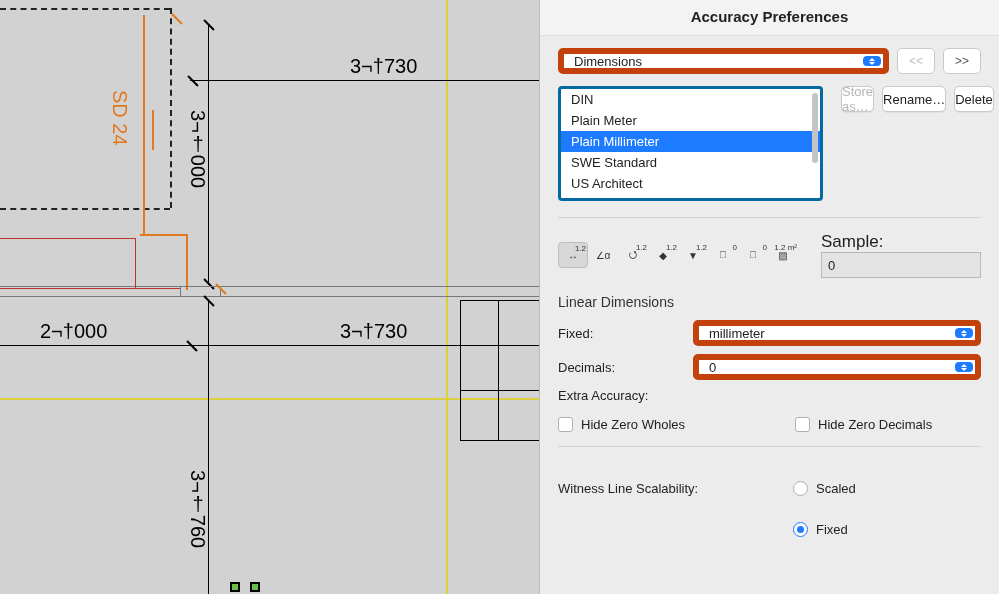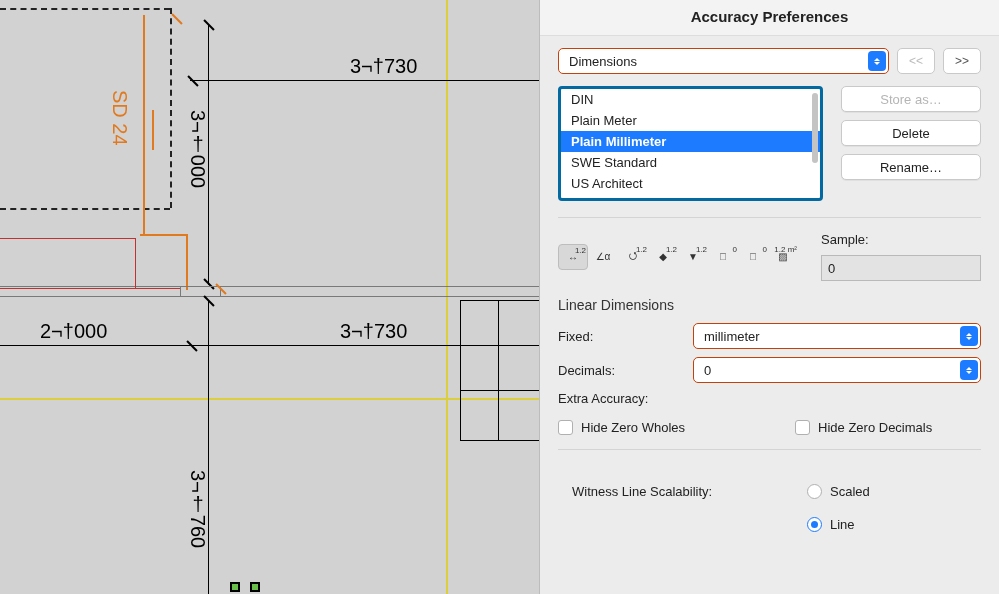--- a/index.html
+++ b/index.html
@@ -43,21 +43,21 @@
   }
   .panel-title {
     text-align:center; font-weight:600; font-size:15px;
     padding:8px 0 10px; background:#f3f3f3; border-bottom:1px solid #ddd;
   }
   .row { display:flex; align-items:center; }
   .pad { padding: 12px 18px; }
 
   .select {
     position:relative; flex:1; height:26px;
-    background:#fff; border:1px solid #c2410c; border-radius:5px;
+    background:#fff; border:6px solid #c2410c; border-radius:5px;
     display:flex; align-items:center; padding:0 24px 0 10px;
   }
   .select .caret {
     position:absolute; right:2px; top:2px; bottom:2px; width:18px;
     background:#1d7bff; border-radius:4px; display:flex; flex-direction:column;
     align-items:center; justify-content:center; gap:1px;
   }
   .caret::before, .caret::after { content:""; border:3px solid transparent; }
   .caret::before { border-bottom-color:#fff; }
   .caret::after  { border-top-color:#fff; }
@@ -68,59 +68,59 @@
     display:flex; align-items:center; justify-content:center; font-size:12px; color:#555;
   }
   .navbtn.disabled { color:#bbb; }
 
   .listbox-wrap { display:flex; gap:18px; padding:0 18px 12px; }
   .listbox {
     flex:1; height:115px; background:#fff; border:3px solid #0369a1; border-radius:4px;
     overflow:hidden; position:relative;
   }
   .listbox .item { padding:3px 10px; font-size:13px; }
-  .listbox .item.selected { background:#1d7bff; color:#fff;font-weight:bold; }
+  .listbox .item.selected { background:#1d7bff; color:#fff; }
   .listbox .scrollbar { position:absolute; right:2px; top:4px; width:6px; height:70px; background:#c4c4c4; border-radius:3px; }
 
-  .btncol { width:140px; display:flex; flex-direction:column; gap:8px; }
+  .btncol { width:140px; display:flex; gap:8px; }
   .btn {
     height:26px; background:#fff; border:1px solid #c9c9c9; border-radius:5px;
     display:flex; align-items:center; justify-content:center; font-size:13px;
     box-shadow:0 1px 0 rgba(0,0,0,.05);
   }
   .btn.disabled { color:#b5b5b5; }
 
   .hr { height:1px; background:#d4d4d4; margin:4px 18px; }
 
   .iconbar { display:flex; align-items:center; gap:0; padding:10px 18px 6px; }
   .iconbtn {
     width:30px; height:26px; display:flex; align-items:center; justify-content:center;
     font-size:10px; color:#333; position:relative;
   }
   .iconbtn.active { background:#d8d8d8; border:1px solid #bdbdbd; border-radius:4px; }
   .sup12 { position:absolute; top:1px; right:1px; font-size:8px; }
 
   .sample-block { margin-left:auto; width:160px; }
-  .sample-label { font-size:13px; margin-bottom:8px; }
+  .sample-label { font-size:17px; margin-bottom:0; }
   .sample-box { height:26px; background:#e3e3e3; border:1px solid #b9b9b9; display:flex; align-items:center; padding:0 6px; }
 
   .section-h { padding:10px 18px 6px; font-size:14px; color:#333; }
 
   .form-row { display:flex; align-items:center; padding:4px 18px; }
   .form-row label { width:135px; }
   .small-select { width:90px; }
   .wide-select  { flex:1; }
 
   .check-row { display:flex; gap:110px; padding:10px 18px; }
   .check { display:flex; align-items:center; gap:8px; }
   .checkbox { width:15px; height:15px; border:1px solid #b0b0b0; border-radius:3px; background:#fff; }
 
-  .witness-row { display:flex; align-items:flex-start; padding:30px 32px 10px; }
+  .witness-row { display:flex; align-items:flex-start; padding:30px 18px 10px; }
   .witness-row .lab { width:235px; }
-  .radio-col { display:flex; flex-direction:column; gap:18px; }
+  .radio-col { display:flex; flex-direction:column; gap:26px; }
   .radio { display:flex; align-items:center; gap:8px; }
   .radio-dot { width:15px; height:15px; border-radius:50%; border:1px solid #b0b0b0; background:#fff; position:relative; }
   .radio-dot.checked { border-color:#1d7bff; }
   .radio-dot.checked::after { content:""; position:absolute; inset:3px; border-radius:50%; background:#1d7bff; }
 </style>
 </head>
 <body>
 
 <div class="cad">
 
@@ -196,22 +196,22 @@
     <div class="listbox">
       <div class="item">DIN</div>
       <div class="item">Plain Meter</div>
       <div class="item selected">Plain Millimeter</div>
       <div class="item">SWE Standard</div>
       <div class="item">US Architect</div>
       <div class="scrollbar"></div>
     </div>
     <div class="btncol">
       <div class="btn disabled">Store as…</div>
+      <div class="btn">Rename…</div>
       <div class="btn">Delete</div>
-      <div class="btn">Rename…</div>
     </div>
   </div>
 
   <div class="hr"></div>
 
   <div class="iconbar">
     <div class="iconbtn active">↔<span class="sup12">1.2</span></div>
     <div class="iconbtn">∠α</div>
     <div class="iconbtn">⭯<span class="sup12">1.2</span></div>
     <div class="iconbtn">◆<span class="sup12">1.2</span></div>
@@ -264,18 +264,18 @@
 
   <div class="witness-row">
     <div class="lab">Witness Line Scalability:</div>
     <div class="radio-col">
       <div class="radio">
         <div class="radio-dot"></div>
         <span>Scaled</span>
       </div>
       <div class="radio">
         <div class="radio-dot checked"></div>
-        <span>Line</span>
+        <span>Fixed</span>
       </div>
     </div>
   </div>
 
 </div>
 
 </body></html>

